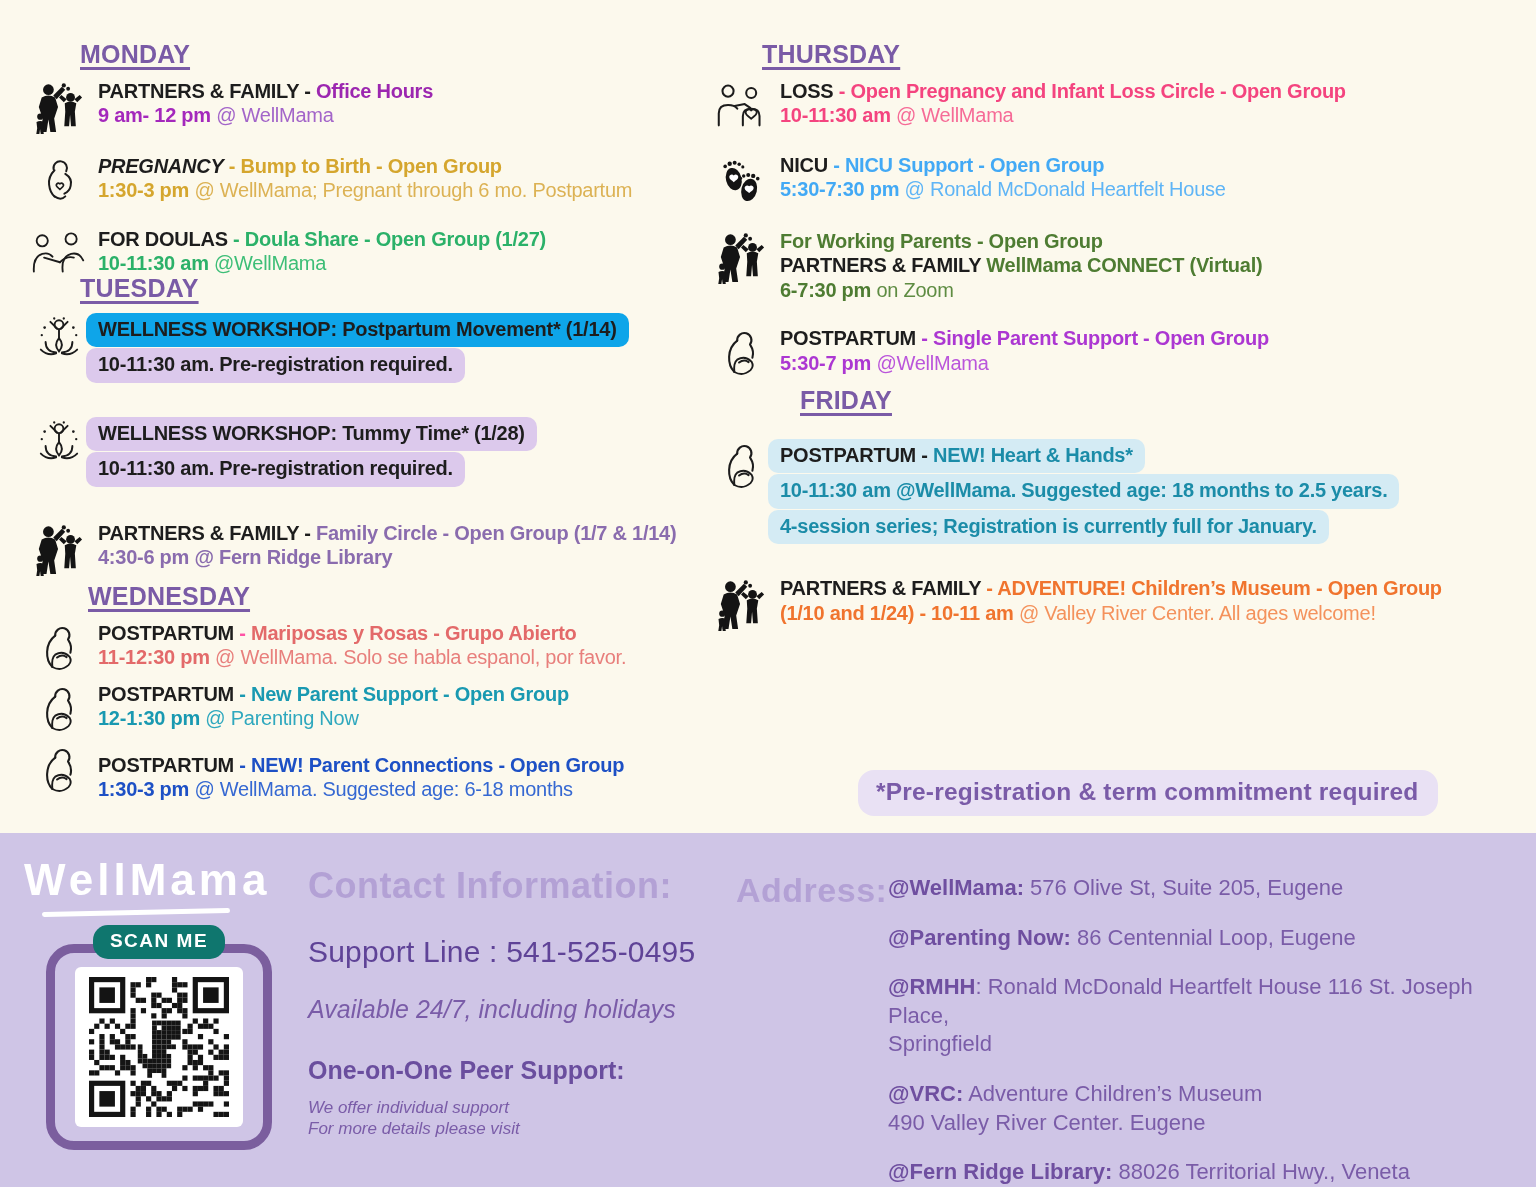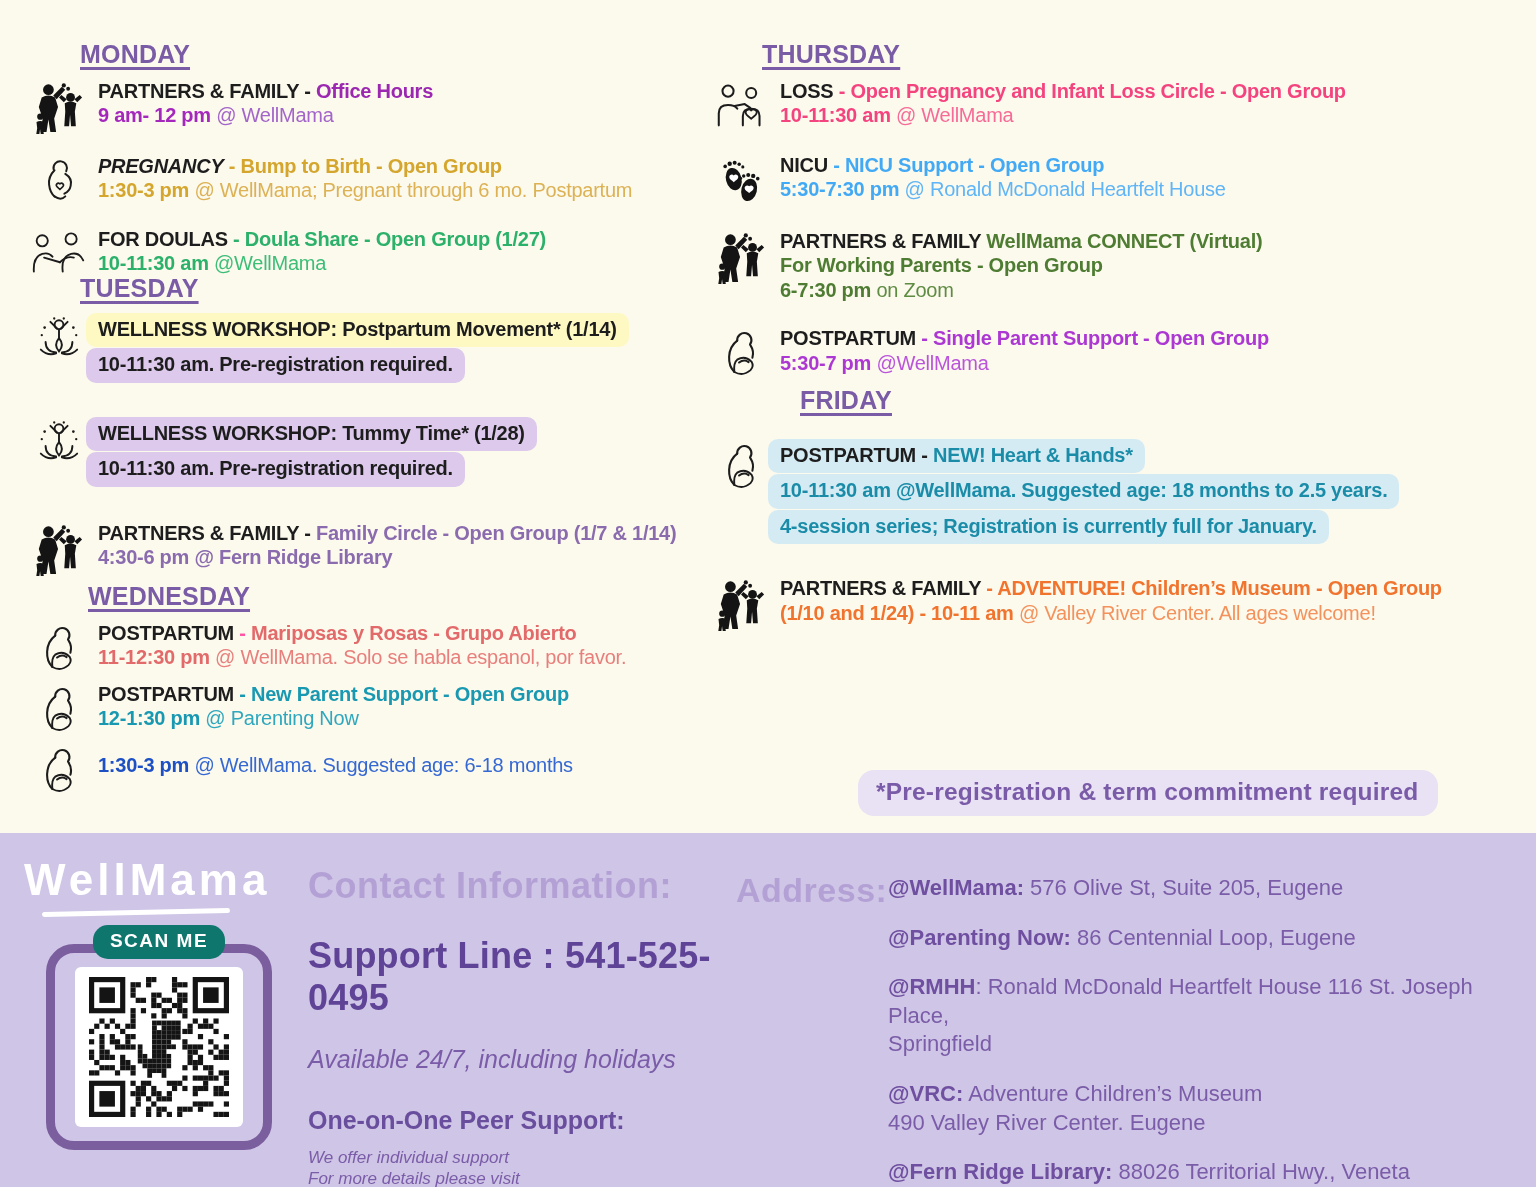--- a/index.html
+++ b/index.html
@@ -55,21 +55,21 @@
     padding:5px 0 7px;border-radius:15px;
   }
   .qr-frame{
     margin-top:-15px;height:188px;
     border:9px solid #7B5E9E;border-radius:28px;
     display:flex;align-items:center;justify-content:center;
   }
   .qr-card{background:#fff;width:168px;height:160px;border-radius:6px;display:flex;align-items:center;justify-content:center;}
   .contact{position:absolute;left:308px;top:32px;width:420px;}
   .contact-heading{margin:0 0 28px;font-size:36px;font-weight:800;color:#B3A1D5;letter-spacing:0.5px;}
-  .support-line{font-size:36px;font-weight:700;color:#5F4397;margin-bottom:26px;letter-spacing:0.2px;}
+  .support-line{font-size:30px;font-weight:400;color:#5F4397;margin-bottom:26px;letter-spacing:0.2px;}
   .availability{font-size:25px;font-style:italic;color:#7A5CA8;margin-bottom:32px;}
   .peer-heading{font-size:25px;font-weight:800;color:#6A4E9E;margin-bottom:13px;}
   .peer-line{font-size:17px;font-style:italic;color:#7A5CA8;line-height:1.23;}
   .address{position:absolute;left:736px;top:38px;display:flex;gap:16px;}
   .address-heading{margin:0;width:136px;font-size:34px;font-weight:800;color:#B3A1D5;letter-spacing:0.5px;}
   .addr-entries{width:650px;padding-top:3px;}
   .addr-entry{font-size:22px;color:#7A5CA8;line-height:1.3;margin-bottom:21px;}
   .addr-label{font-weight:800;color:#6F4FA0;}
 </style>
 </head>
@@ -157,21 +157,21 @@
                 <circle cx="8" cy="12" r="1.4"></circle>
                 <circle cx="38" cy="12" r="1.4"></circle>
                 <circle cx="5" cy="20" r="1.2"></circle>
                 <circle cx="41" cy="20" r="1.2"></circle>
                 <circle cx="18" cy="2.5" r="1.2"></circle>
                 <circle cx="28" cy="2.5" r="1.2"></circle>
               </g>
             </svg>
           </span>
           <div class="event-lines">
-            <div class="line line-hl" style="background: #fef9c3;">
+            <div class="line line-hl" style="background: #0ea5e9;">
               <span style="color: rgb(29, 29, 29); font-weight: 700;">WELLNESS WORKSHOP: Postpartum Movement* (1/14)</span>
             </div>
             <div class="line line-hl" style="background: rgb(220, 201, 236);">
               <span style="color: rgb(29, 29, 29); font-weight: 700;">10-11:30 am. Pre-registration required.</span>
             </div>
           </div>
         </div>
         <div class="event">
           <span class="evicon">
             <svg width="44" height="50" viewBox="0 0 46 50">
@@ -270,20 +270,21 @@
               <g fill="none" stroke="#1c1c1c" stroke-width="2.2" stroke-linecap="round">
                 <path d="M16 12 a7.5 7.5 0 1 1 13.5 4"></path>
                 <path d="M16 12 q-8 6 -8.5 17 -0.5 10 5.5 16"></path>
                 <path d="M30 17 q4 6 2 13"></path>
                 <path d="M13 45 q9 5 17 -2 4 -4 1 -9 -7 -7 -15 -2 -4 3 -3 13z" stroke-width="2"></path>
                 <path d="M18 35 q5 -4 10 -0.5"></path>
               </g>
             </svg>
           </span>
           <div class="event-lines">
+            <div class="line"><span style="color: rgb(29, 29, 29); font-weight: 700;">POSTPARTUM</span><span style="color: rgb(29, 80, 197); font-weight: 700;"> - </span><span style="color: rgb(29, 80, 197); font-weight: 700;">NEW! Parent Connections - Open Group</span></div>
             <div class="line"><span style="color: rgb(29, 80, 197); font-weight: 700;">1:30-3 pm</span><span style="color: rgb(53, 104, 210);"> @ WellMama. Suggested age: 6-18 months</span></div>
           </div>
         </div>
       </section>
     </div>
   <div class="col col-right" id="col-right">
       <section class="day" data-day="thursday">
         <h2 class="day-heading">THURSDAY</h2>
         <div class="event">
           <span class="evicon">
@@ -343,22 +344,22 @@
                 <circle cx="38" cy="16" r="4.6"></circle>
                 <path d="M32 22 q6 -3.5 12 0 l-1.5 9 1 15 h-5 l-1 -12 -1 12 h-5 l1 -15 z"></path>
                 <path d="M31 21 l-5 -5 2.5 -2.5 5.5 4.5 z"></path>
                 <path d="M45 21 l5 -5 -2.5 -2.5 -5.5 4.5 z"></path>
                 <circle cx="6.5" cy="36" r="3.2"></circle>
                 <path d="M2.6 41.5 q4 -2.2 7.8 0 l-1.1 6.5 0.9 6 h-3.2 l-0.7 -5 -0.7 5 h-3.2 l0.9 -6 z"></path>
               </g>
             </svg>
           </span>
           <div class="event-lines">
+            <div class="line"><span style="color: rgb(78, 124, 50); font-weight: 700;">For Working Parents - Open Group</span></div>
             <div class="line"><span style="color: rgb(29, 29, 29); font-weight: 700;">PARTNERS &amp; FAMILY</span><span style="color: rgb(78, 124, 50); font-weight: 700;">  WellMama CONNECT (Virtual)</span></div>
-            <div class="line"><span style="color: rgb(78, 124, 50); font-weight: 700;">For Working Parents - Open Group</span></div>
             <div class="line"><span style="color: rgb(78, 124, 50); font-weight: 700;">6-7:30 pm</span><span style="color: rgb(94, 140, 66);"> on Zoom</span></div>
           </div>
         </div>
         <div class="event">
           <span class="evicon">
             <svg width="38" height="50" viewBox="0 0 40 50">
               <g fill="none" stroke="#1c1c1c" stroke-width="2.2" stroke-linecap="round">
                 <path d="M16 12 a7.5 7.5 0 1 1 13.5 4"></path>
                 <path d="M16 12 q-8 6 -8.5 17 -0.5 10 5.5 16"></path>
                 <path d="M30 17 q4 6 2 13"></path>

